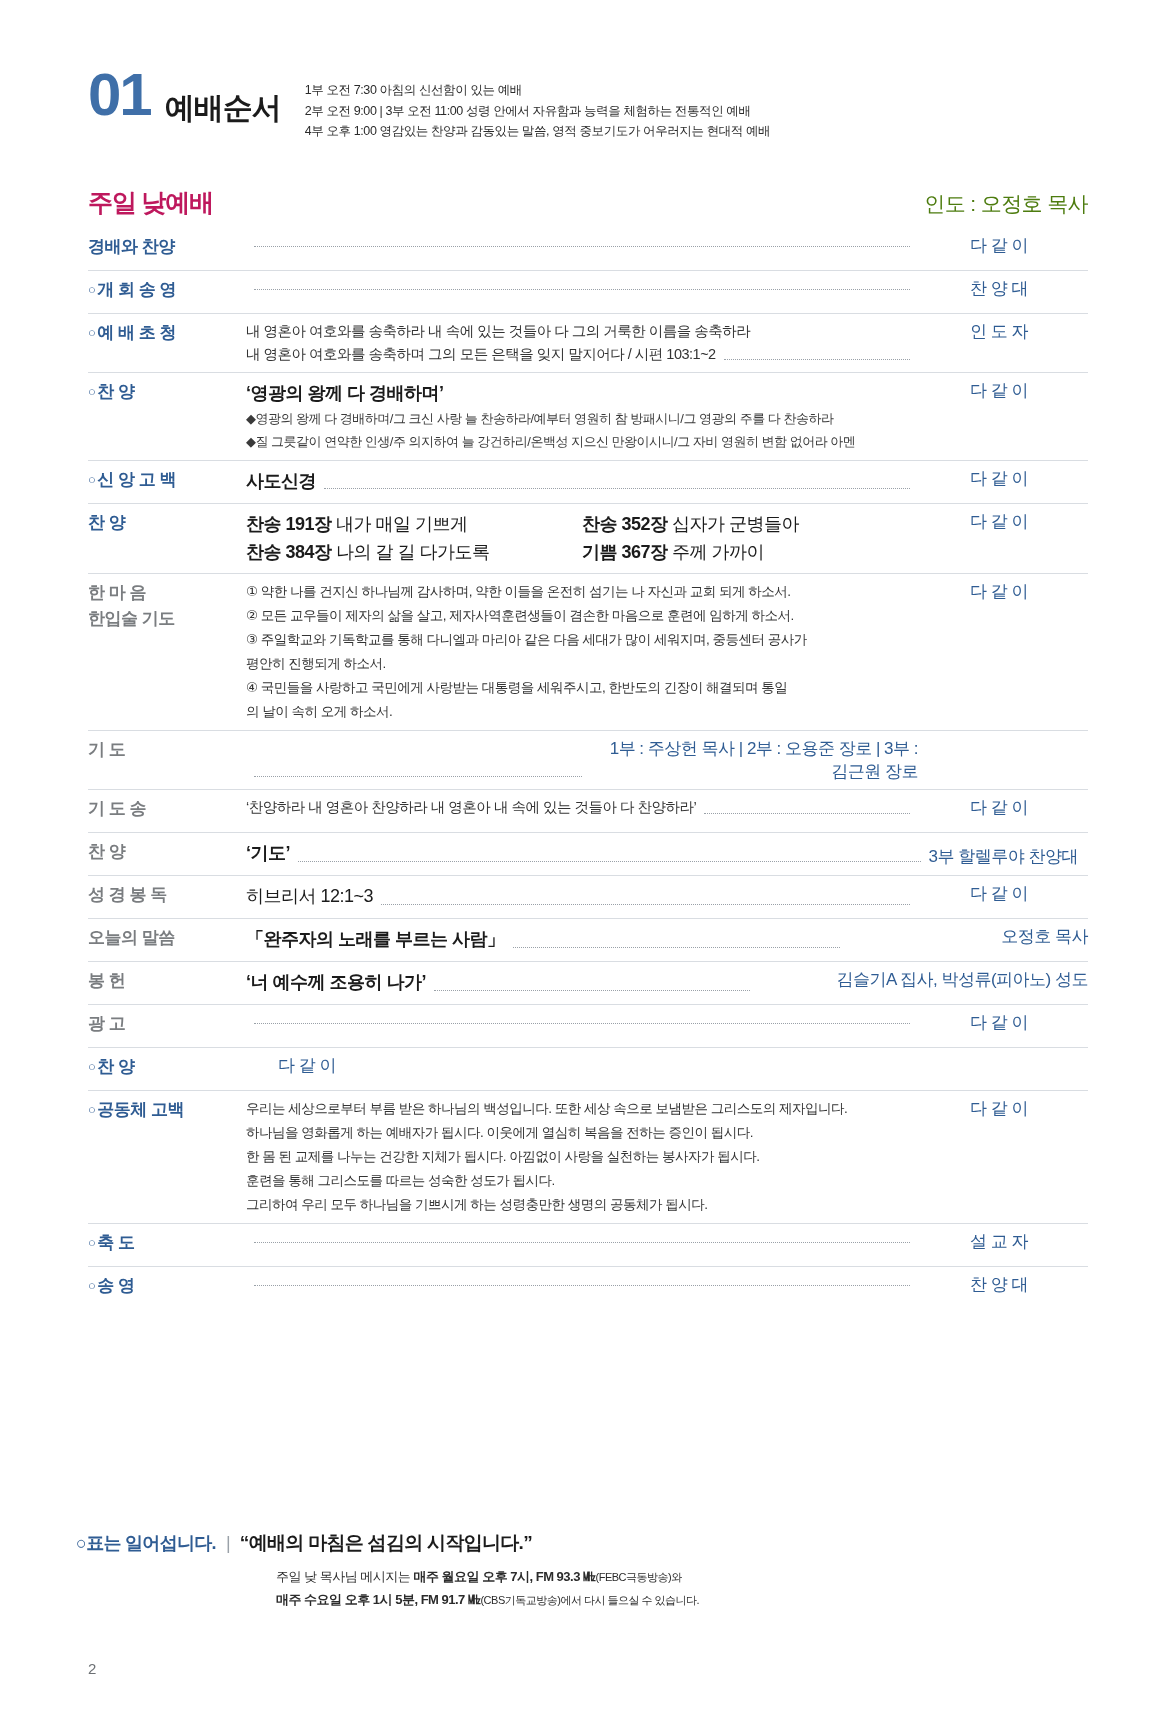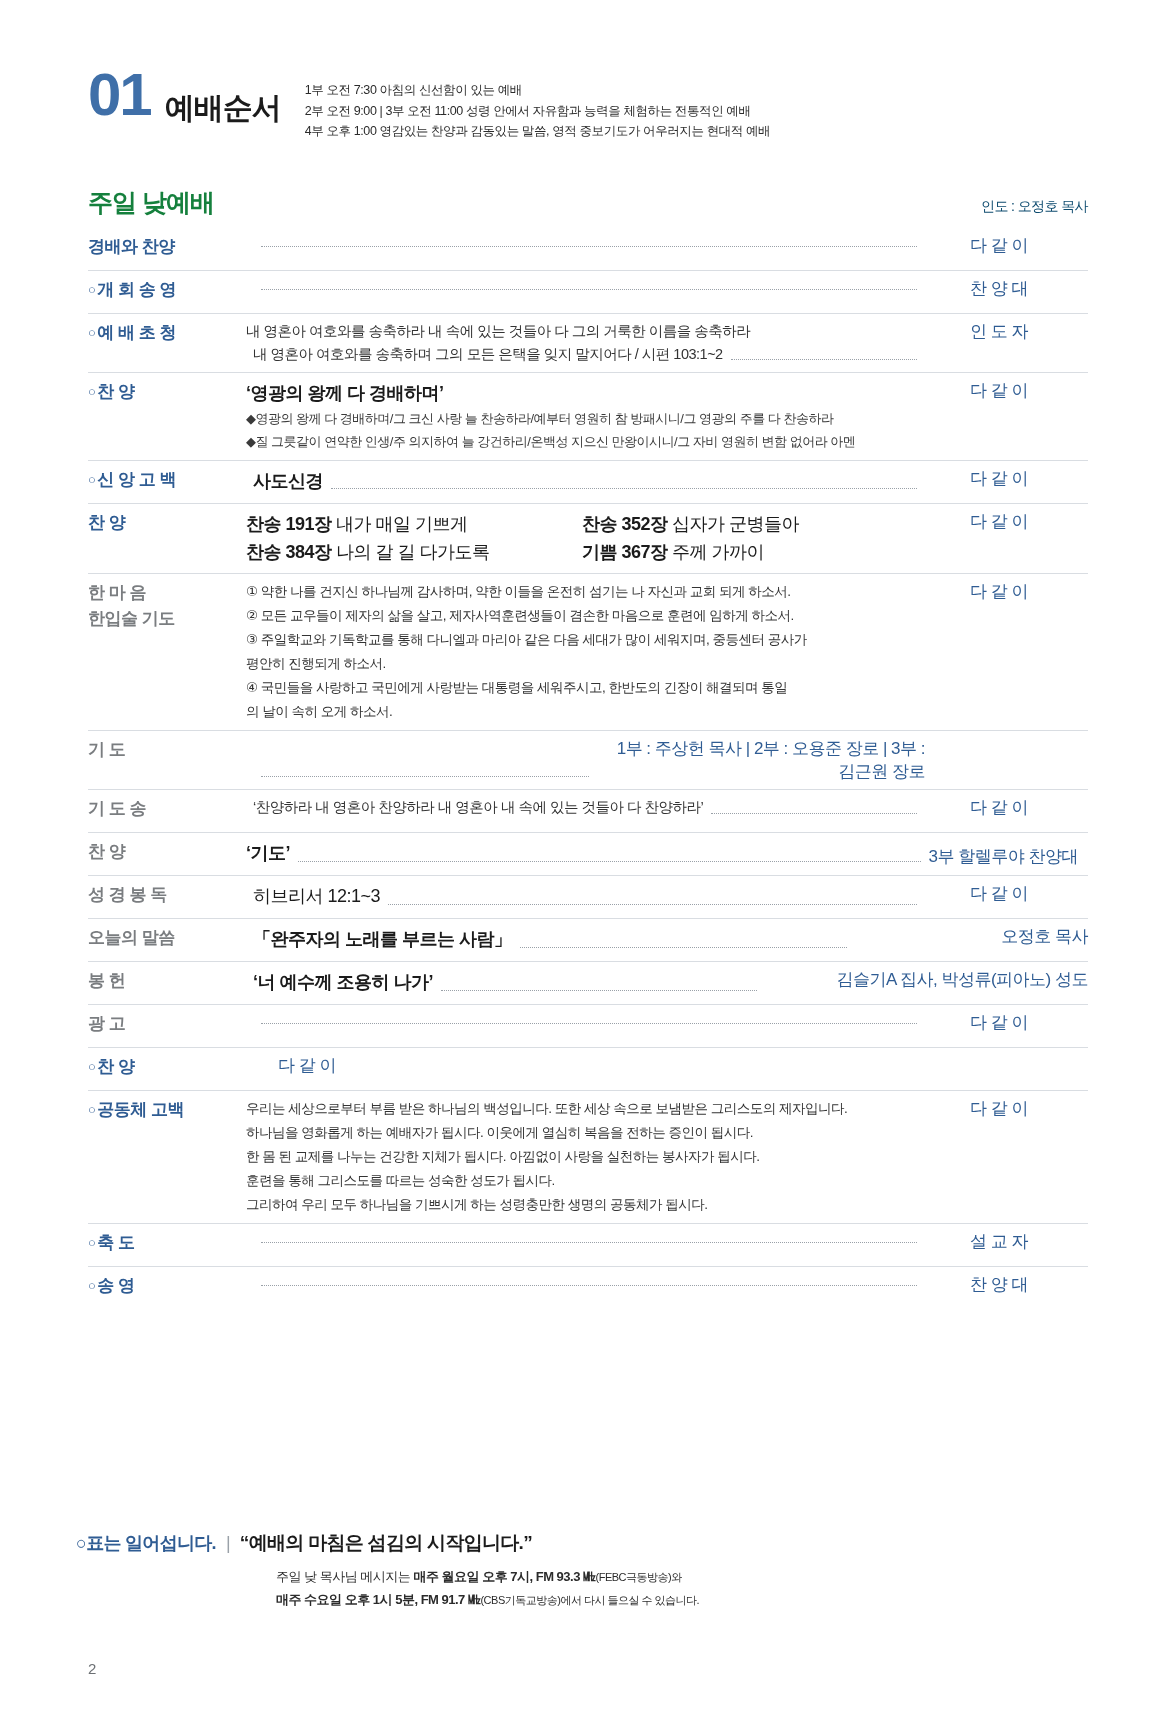--- a/index.html
+++ b/index.html
@@ -63,26 +63,27 @@
     left: 88px;
     top: 186px;
     width: 1000px;
     display: flex;
     align-items: baseline;
     justify-content: space-between;
   }
   .section-title {
     font-size: 25px;
     font-weight: bold;
-    color: #15803d;
+    color: #be185d;
     letter-spacing: -1px;
+    font-family: Liberation Serif, serif;
   }
   .section-leader {
-    font-size: 14px;
-    color: #0c4a6e;
+    font-size: 21px;
+    color: #4d7c0f;
     letter-spacing: -0.6px;
   }
 
   
   .order {
     position: absolute;
     left: 88px;
     top: 228px;
     width: 1000px;
   }
@@ -154,21 +155,20 @@
     flex: 1;
     border-bottom: 1px dotted #9aa1a8;
     height: 12px;
     margin: 0 8px 6px 8px;
     min-width: 10px;
   }
   .mid-flex {
     display: flex;
     align-items: flex-end;
     width: 100%;
-    margin-left: 7px;
   }
   .mid-text {
     font-size: 14.5px;
     color: #333;
     letter-spacing: -0.5px;
     line-height: 1.6;
   }
   .mid-text.big {
     font-size: 18px;
     font-weight: bold;

